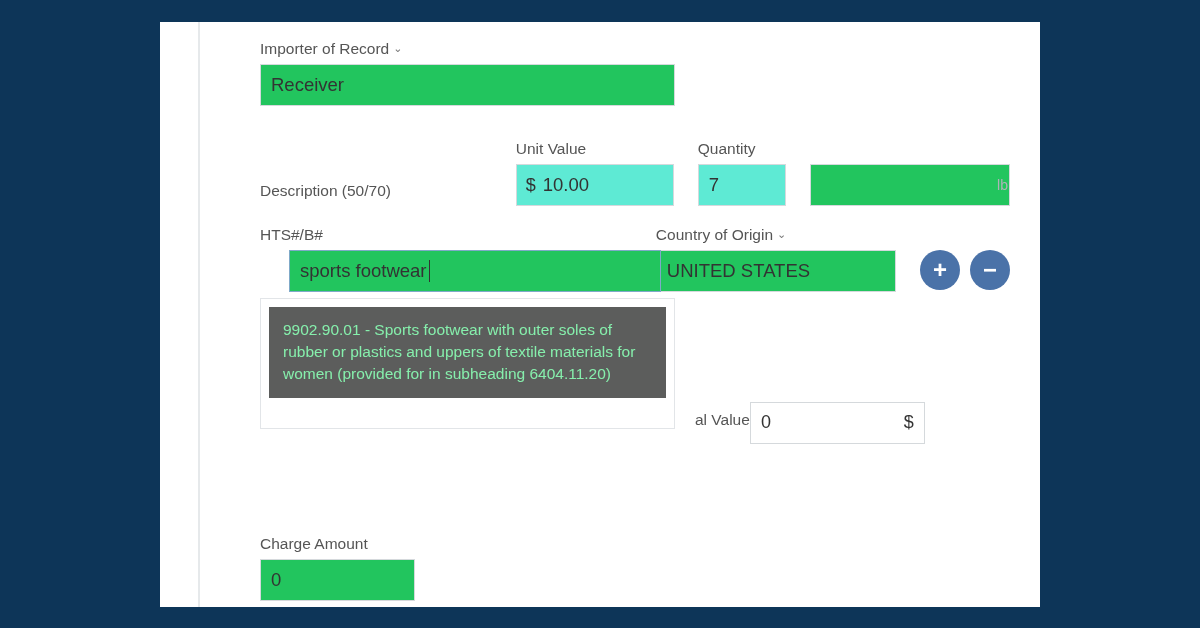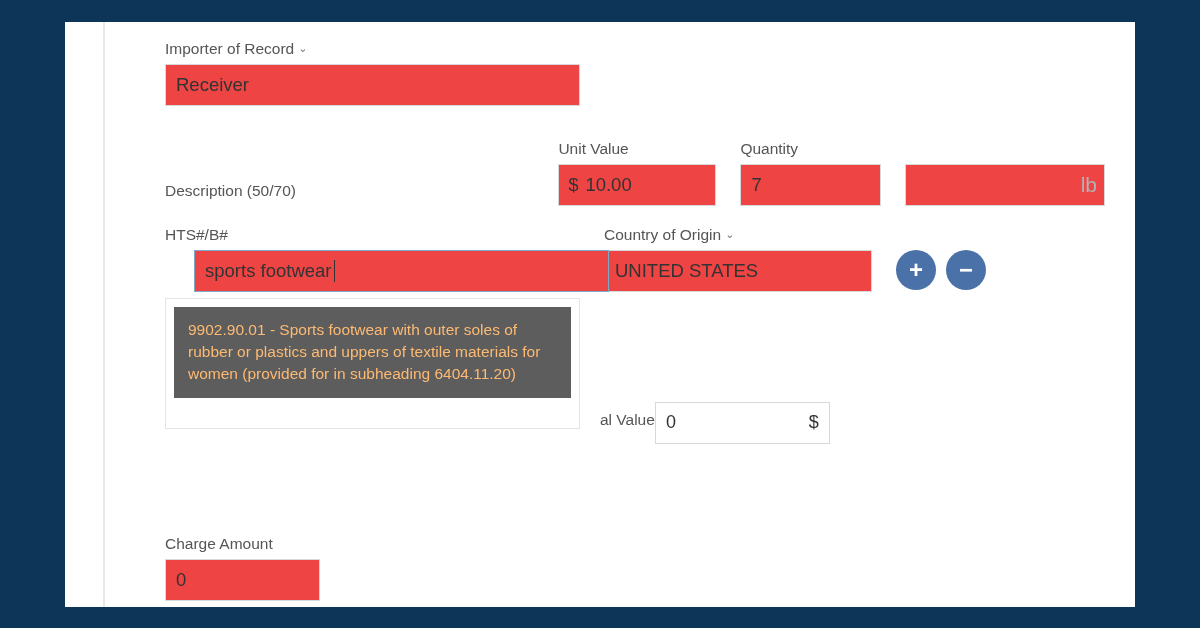--- a/index.html
+++ b/index.html
@@ -11,21 +11,21 @@
       background-color: #0d3558;
       font-family: -apple-system, BlinkMacSystemFont, "Segoe UI", Arial, sans-serif;
       width: 1200px;
       height: 628px;
       display: flex;
       align-items: center;
       justify-content: center;
     }
     .panel {
       background: #ffffff;
-      width: 1070px;
+      width: 880px;
       height: 585px;
       position: relative;
       padding: 18px 30px 4px 100px;
     }
     .left-border {
       position: absolute;
       left: 38px;
       top: 0;
       bottom: 0;
       width: 2px;
@@ -43,32 +43,32 @@
       display: inline-block;
       font-size: 11px;
       color: #777;
     }
     .text-input {
       height: 42px;
       border: 1px solid #d5d9dc;
       padding: 0 10px;
       font-size: 18.5px;
       color: #333;
-      background: #ef4444;
+      background: #22c55e;
       width: 100%;
       outline: none;
       display: flex;
       align-items: center;
     }
     .text-input.focused {
       border-color: #7fa9c8;
       margin-left: 29px;
     }
     .text-input.highlight {
-      background: #ef4444;
+      background: #5eead4;
     }
     .full-width {
       width: 415px;
     }
     .field-group {
       display: flex;
       flex-direction: column;
     }
     .row {
       display: flex;
@@ -90,44 +90,44 @@
     }
     .unit-value-input {
       padding-left: 26px;
     }
     .weight-wrap {
       width: 200px;
       position: relative;
     }
     .weight-suffix {
       position: absolute;
-      right: 8px;
+      right: 2px;
       top: 50%;
       transform: translateY(-50%);
-      font-size: 21px;
+      font-size: 14px;
       color: #aeb3b7;
     }
     .hts-input-wrap {
       position: relative;
       width: 415px;
     }
     .dropdown-panel {
       position: absolute;
       top: 100%;
       left: 0;
       margin-top: 6px;
       width: 415px;
       background: #fff;
       border: 1px solid #e2e5e8;
       padding: 8px 8px 30px 8px;
       z-index: 10;
     }
     .dropdown-item {
       background: #5c5d5c;
-      color: #fdba74;
+      color: #86efac;
       padding: 12px 14px;
       font-size: 15.5px;
       line-height: 1.45;
     }
     .country-wrap {
       width: 268px;
     }
     .buttons-wrap {
       display: flex;
       gap: 10px;

